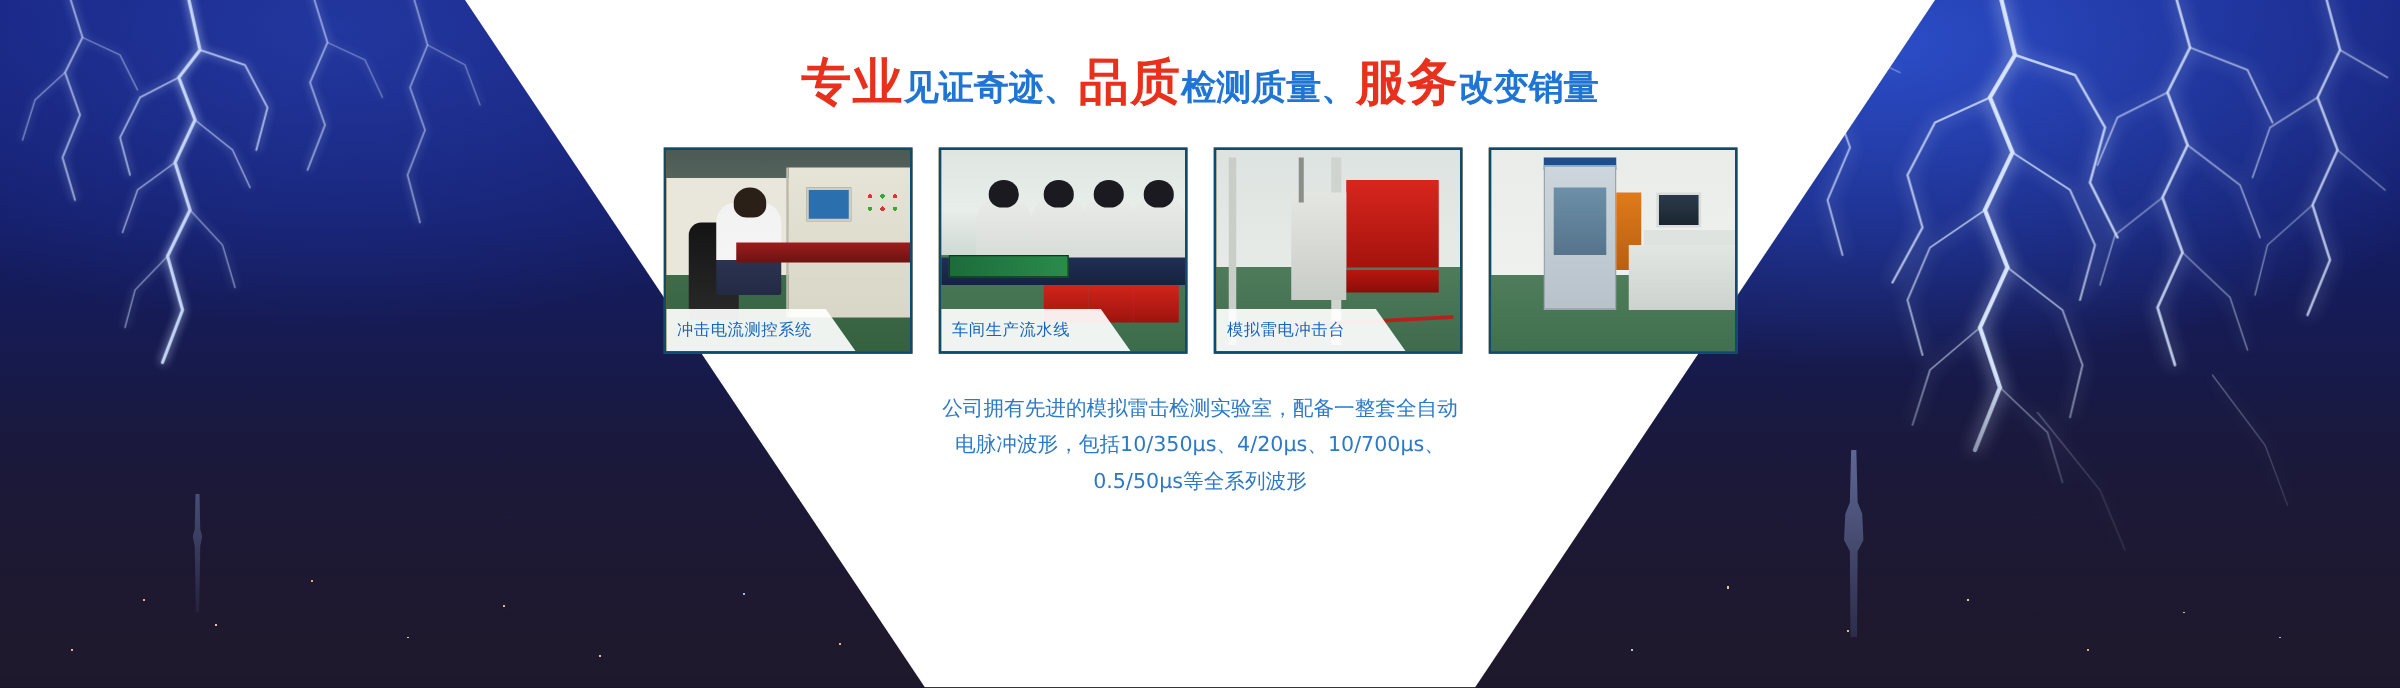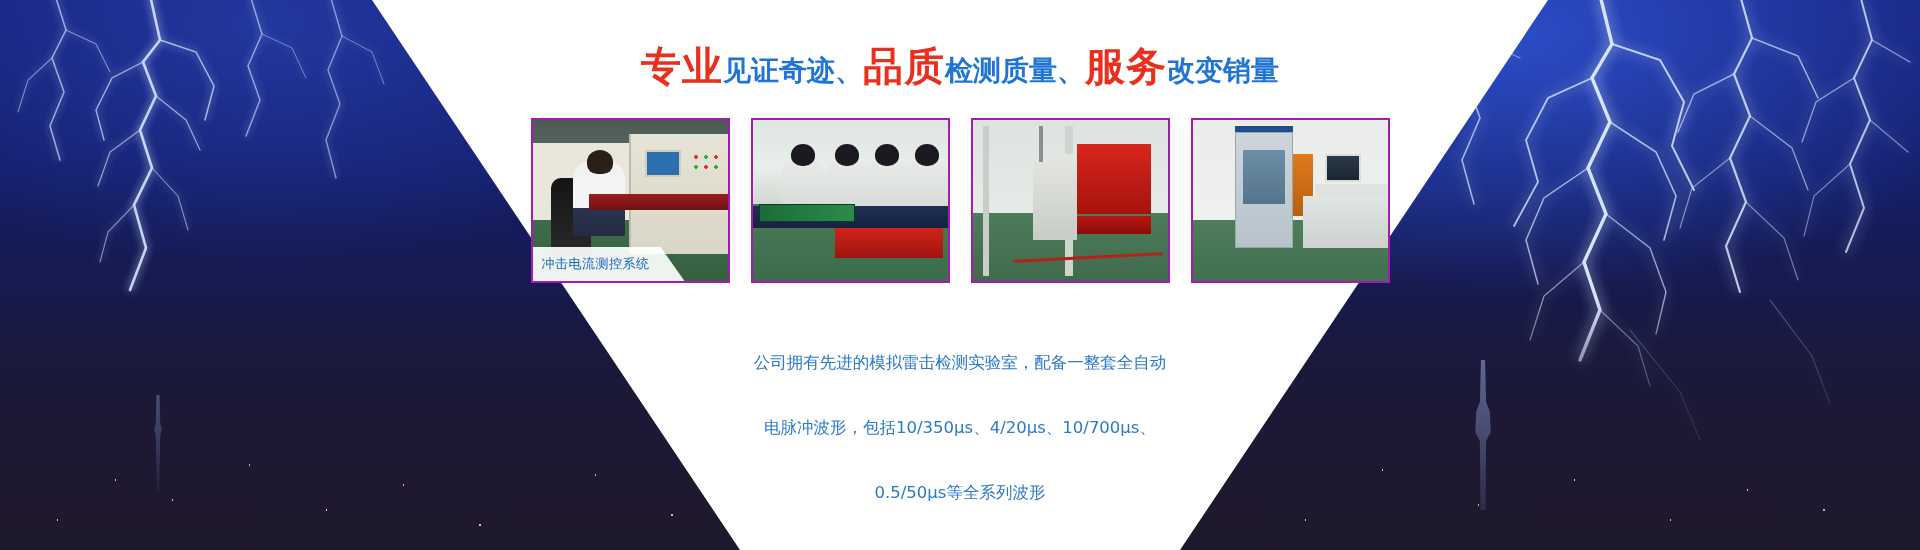--- a/index.html
+++ b/index.html
@@ -95,21 +95,21 @@
   .h-big { font-size:40px; font-weight:bold; color:#e8301d; letter-spacing:1px; }
   .h-sm  { font-size:28px; font-weight:bold; color:#1f74d4; letter-spacing:0px; }
 
   
   .cards {
     position:absolute; top:118px; left:0; width:1920px;
     display:flex; justify-content:center; gap:21px;
   }
   .card {
     position:relative; width:199px; height:165px;
-    border:2px solid #a21caf;
+    border:2px solid #0c4a6e;
     overflow:hidden;
     background:#a16207;
   }
   .photo { position:absolute; inset:0; }
 
   .ribbon {
     position:absolute; left:0; bottom:0; height:34px;
     width:152px;
     background:rgba(255,255,255,.92);
     clip-path:polygon(0 0, 128px 0, 152px 34px, 0 34px);
@@ -119,21 +119,21 @@
     font-size:13px; color:#1565c0; padding-left:9px;
     letter-spacing:.5px; font-family:"DejaVu Sans", sans-serif;
   }
 
   
   .desc {
     position:absolute; top:312px; left:0; width:1920px;
     text-align:center; color:#2b79c8; font-size:16.5px; line-height:29px;
     font-family:"DejaVu Sans", sans-serif;
   }
-  .desc div { white-space:nowrap;margin-top:36px; }
+  .desc div { white-space:nowrap; }
 
   
   .p1{
     background:
       linear-gradient(180deg,#4b5a55 0%,#54635c 14%,#e9e7dc 14%,#e9e7dc 62%,#3e6b4a 62%,#35613f 100%);
   }
   .p1::before{ 
     content:""; position:absolute; left:96px; top:14px; width:98px; height:120px;
     background:linear-gradient(180deg,#e6e4d6,#d8d6c6);
     border-left:2px solid #bdbbab;
@@ -320,32 +320,38 @@
             <div class="w2"></div>
             <div class="w3"></div>
             <div class="w4"></div>
           <div class="hd1"></div>
             <div class="hd2"></div>
             <div class="hd3"></div>
             <div class="hd4"></div>
           <div class="bench"></div>
             <div class="pcb"></div>
         </div>
+        <div class="ribbon">
+          <span>车间生产流水线</span>
+        </div>
       </div>
 
       <div class="card">
         <div class="photo p3">
           <div class="frame"></div>
             <div class="frame2"></div>
           <div class="redbox"></div>
             <div class="redbox2"></div>
           <div class="grey"></div>
             <div class="rod"></div>
             <div class="cable"></div>
         </div>
+        <div class="ribbon">
+          <span>模拟雷电冲击台</span>
+        </div>
       </div>
 
       <div class="card">
         <div class="photo p4">
           <div class="cabtop"></div>
             <div class="cab"></div>
             <div class="cabwin"></div>
           <div class="orange"></div>
             <div class="base"></div>
             <div class="desk"></div>

